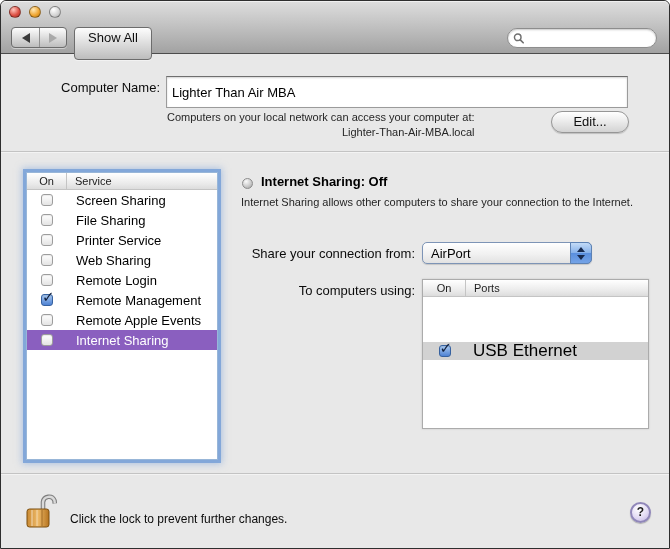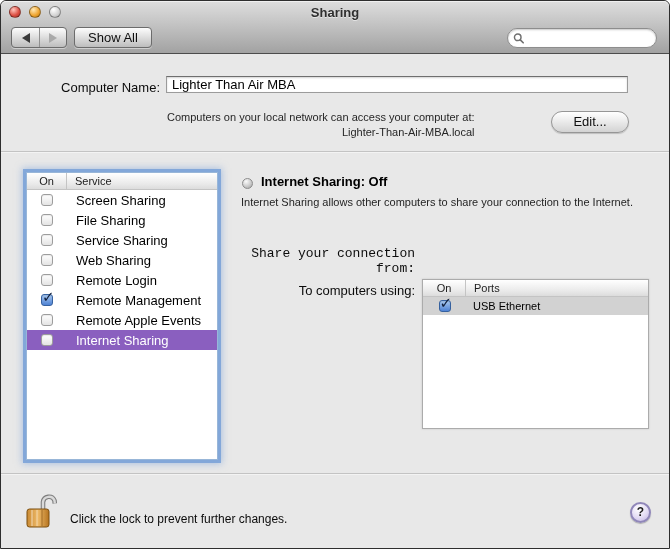--- a/index.html
+++ b/index.html
@@ -31,37 +31,37 @@
     position:absolute;top:26px;left:10px;height:21px;display:flex;
     border:1px solid #6c6c6c;border-radius:4px;
     background:linear-gradient(#fdfdfd,#bdbdbd);
     box-shadow:0 1px 0 rgba(255,255,255,.45);
   }
   .navbtn{width:27px;display:flex;align-items:center;justify-content:center;}
   .navbtn + .navbtn{border-left:1px solid #909090;}
   .tri-left{width:0;height:0;border-top:5px solid transparent;border-bottom:5px solid transparent;border-right:8px solid #3a3a3a;}
   .tri-right{width:0;height:0;border-top:5px solid transparent;border-bottom:5px solid transparent;border-left:8px solid #a9a9a9;}
   .showall{
-    position:absolute;top:26px;left:73px;height:21px;padding:0 13px;
+    position:absolute;top:26px;left:73px;height:33px;padding:0 13px;
     border:1px solid #6c6c6c;border-radius:4px;
     background:linear-gradient(#fdfdfd,#bdbdbd);
     font-size:13px;line-height:19px;color:#0f0f0f;
     box-shadow:0 1px 0 rgba(255,255,255,.45);
   }
   .searchbox{
     position:absolute;top:27px;right:12px;width:150px;height:20px;
     border:1px solid #8d8d8d;border-radius:10px;background:#fff;
     display:flex;align-items:center;padding:0 6px 0 5px;
     box-shadow:inset 0 1px 2px rgba(0,0,0,.22);
   }
   .searchbox input{border:none;outline:none;background:transparent;width:100%;font-size:12px;font-family:inherit;}
   
   .cn-label{position:absolute;top:79px;left:0;width:159px;text-align:right;font-size:13px;color:#0c0c0c;}
   .cn-field{
-    position:absolute;top:75px;left:165px;width:462px;height:17px;
+    position:absolute;top:75px;left:165px;width:462px;height:32px;
     border:1px solid #9b9b9b;border-top-color:#6e6e6e;background:#fff;
     font-size:13px;padding:0 5px;font-family:inherit;
     box-shadow:inset 0 1px 2px rgba(0,0,0,.18);
   }
   .cn-hint{position:absolute;top:109px;left:166px;font-size:11px;line-height:15px;color:#262626;text-align:right;}
   .edit-btn{
     position:absolute;top:110px;left:550px;width:78px;height:22px;
     border:1px solid #969696;border-radius:11px;
     background:linear-gradient(#ffffff,#ececec 45%,#d3d3d3);
     font-size:13px;text-align:center;line-height:20px;color:#0f0f0f;
@@ -93,21 +93,21 @@
   }
   .svc-label{margin-left:9px;white-space:nowrap;}
   
   .status-dot{
     position:absolute;top:177px;left:241px;width:11px;height:11px;border-radius:50%;
     background:radial-gradient(circle at 35% 28%,#fbfbfb,#c7c7c7 60%,#9d9d9d);
     border:1px solid #8c8c8c;
   }
   .status-title{position:absolute;top:173px;left:260px;font-size:13px;font-weight:bold;color:#000;}
   .is-desc{position:absolute;top:194px;left:240px;width:400px;font-size:11px;line-height:15px;color:#242424;}
-  .share-label{position:absolute;top:245px;left:240px;width:174px;text-align:right;font-size:13px;color:#0c0c0c;font-family:Liberation Mono, monospace;}
+  .share-label{position:absolute;top:245px;left:240px;width:174px;text-align:right;font-size:13px;color:#0c0c0c;}
   .popup{
     position:absolute;top:241px;left:421px;width:170px;height:22px;
     border:1px solid #7d94b6;border-radius:5px;
     background:linear-gradient(#ffffff,#f1f1f1 55%,#e2e2e2);
     display:flex;align-items:center;font-size:13px;color:#000;padding-left:8px;
     box-shadow:0 1px 1px rgba(0,0,0,.15);
   }
   .popup-cap{
     position:absolute;right:-1px;top:-1px;bottom:-1px;width:22px;
     border-radius:0 5px 5px 0;border:1px solid #5d82b4;
@@ -115,21 +115,21 @@
     display:flex;flex-direction:column;align-items:center;justify-content:center;gap:3px;
   }
   .cap-up{width:0;height:0;border-left:4px solid transparent;border-right:4px solid transparent;border-bottom:5px solid #17294d;}
   .cap-down{width:0;height:0;border-left:4px solid transparent;border-right:4px solid transparent;border-top:5px solid #17294d;}
   .tcu-label{position:absolute;top:282px;left:240px;width:174px;text-align:right;font-size:13px;color:#0c0c0c;}
   .ports-table{
     position:absolute;top:278px;left:421px;width:227px;height:150px;
     background:#fff;border:1px solid #ababab;box-shadow:0 0 2px rgba(0,0,0,.15);
   }
   .ports-table .hcol-on{width:43px;}
-  .port-row{height:18px;display:flex;align-items:center;font-size:11px;color:#000;}
+  .port-row{height:18px;display:flex;align-items:center;font-size:17px;color:#000;margin-top:45px;}
   .port-row.selected{background:#d2d2d2;}
   .port-row .cbcell{width:43px;}
   .port-label{margin-left:7px;white-space:nowrap;}
   
   .lock{position:absolute;left:24px;top:491px;width:32px;height:38px;}
   .lock-text{position:absolute;left:57px;top:511px;font-size:12px;color:#0c0c0c;margin-left:12px;}
   .help-btn{
     position:absolute;left:629px;top:501px;width:21px;height:21px;border-radius:50%;
     border:2px solid #9087b9;
     background:radial-gradient(circle at 40% 28%,#ffffff,#e3dcf4 55%,#bfb0e0);
@@ -141,21 +141,20 @@
 <body>
 
 <div class="window">
 
   <div class="chrome">
     <div class="traffic">
       <div class="light red"></div>
       <div class="light yellow"></div>
       <div class="light gray"></div>
     </div>
-    <div class="win-title">Sharing</div>
 
     <div class="navgroup">
       <div class="navbtn">
           <span class="tri-left"></span>
         </div>
       <div class="navbtn">
           <span class="tri-right"></span>
         </div>
     </div>
     <div class="showall">Show All</div>
@@ -194,21 +193,21 @@
         <div class="svc-row">
           <div class="cbcell">
             <span class="cb"></span>
           </div>
           <span class="svc-label">File Sharing</span>
         </div>
         <div class="svc-row">
           <div class="cbcell">
             <span class="cb"></span>
           </div>
-          <span class="svc-label">Service Sharing</span>
+          <span class="svc-label">Printer Service</span>
         </div>
         <div class="svc-row">
           <div class="cbcell">
             <span class="cb"></span>
           </div>
           <span class="svc-label">Web Sharing</span>
         </div>
         <div class="svc-row">
           <div class="cbcell">
             <span class="cb"></span>
@@ -234,20 +233,27 @@
           <span class="svc-label">Internet Sharing</span>
         </div>
       </div>
   </div>
 
   <div class="status-dot"></div>
   <div class="status-title">Internet Sharing: Off</div>
   <div class="is-desc">Internet Sharing allows other computers to share your connection to the Internet.</div>
 
   <div class="share-label">Share your connection from:</div>
+  <div class="popup">
+    <span>AirPort</span>
+    <div class="popup-cap">
+      <span class="cap-up"></span>
+      <span class="cap-down"></span>
+    </div>
+  </div>
 
   <div class="tcu-label">To computers using:</div>
   <div class="ports-table">
     <div class="list-header">
       <div class="hcol-on" style="width:43px;text-align:center;line-height:16px;border-right:1px solid #c4c4c4;">On</div>
       <div class="hcol-main">Ports</div>
     </div>
     <div>
         <div class="port-row selected">
           <div class="cbcell">

